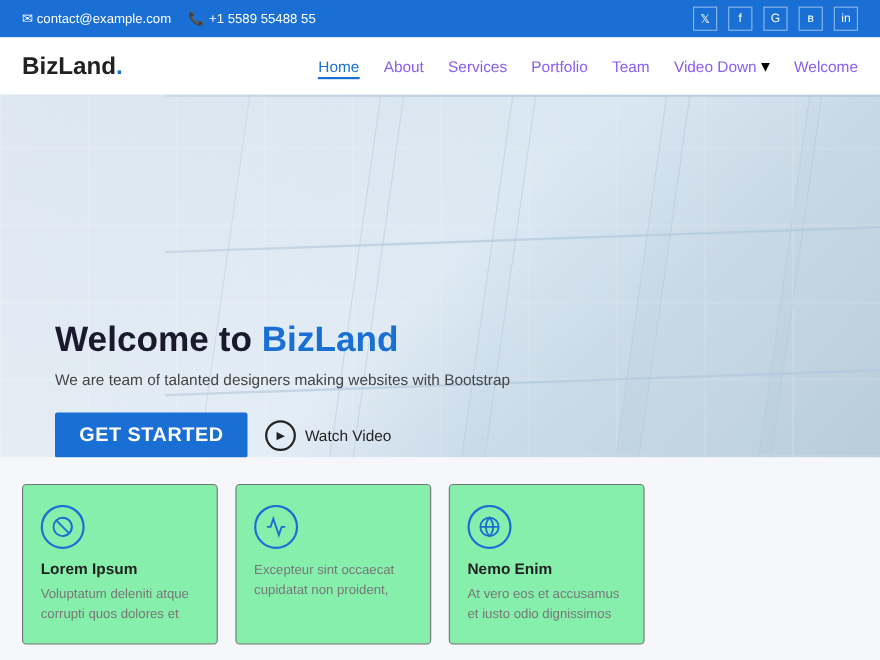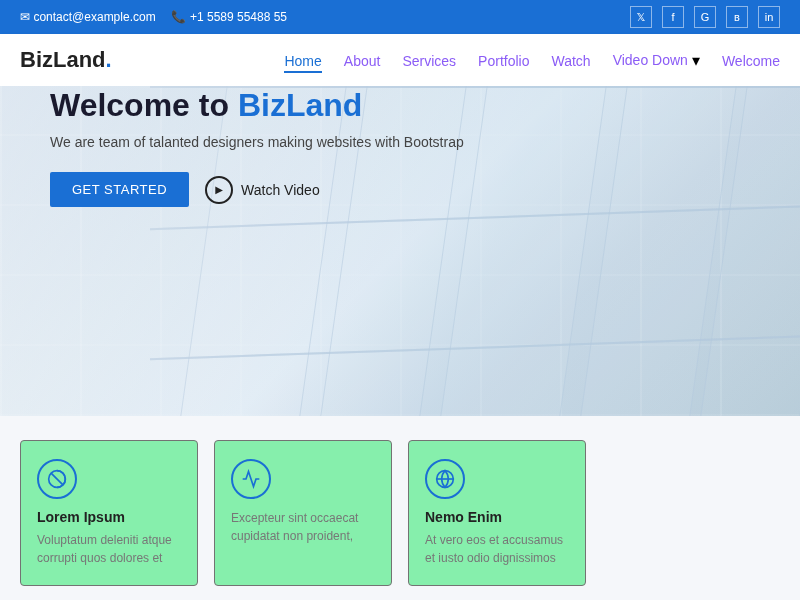--- a/index.html
+++ b/index.html
@@ -48,21 +48,21 @@
     }
     .nav-dropdown { display: flex; align-items: center; gap: 4px; }
 
     
     .hero {
       position: relative;
       width: 100%;
       height: 330px;
       overflow: hidden;
       display: flex;
-      align-items: flex-start;
+      align-items: flex-end;
     }
     .hero-bg {
       position: absolute;
       inset: 0;
       background: linear-gradient(135deg, #c8d8e8 0%, #dde8f0 30%, #e8f0f7 50%, #cddae6 70%, #b8ccd8 100%);
       z-index: 0;
     }
     
     .glass-grid {
       position: absolute;
@@ -126,22 +126,22 @@
       font-size: 14px;
       color: #444;
       margin-bottom: 22px;
     }
     .hero-buttons { display: flex; align-items: center; gap: 16px; }
     .btn-primary {
       background: #1a6fd4;
       color: #fff;
       border: none;
       padding: 10px 22px;
-      font-size: 13px;
-      font-weight: 400;
+      font-size: 18px;
+      font-weight: 700;
       letter-spacing: 0.5px;
       cursor: pointer;
       text-transform: uppercase;
       border-radius: 2px;
     }
     .btn-video {
       display: flex;
       align-items: center;
       gap: 8px;
       background: none;
@@ -237,21 +237,21 @@
 
 <nav class="navbar">
   <div class="logo">
     <span>BizLand</span><span class="logo-dot">.</span>
   </div>
   <ul class="nav-links">
     <li class="active"><a href="#">Home</a></li>
     <li><a href="#">About</a></li>
     <li><a href="#">Services</a></li>
     <li><a href="#">Portfolio</a></li>
-    <li><a href="#">Watch</a></li>
+    <li><a href="#">Team</a></li>
     <li>
       <span class="nav-dropdown">
         <a href="#">Video Down</a>
         <span>▾</span>
       </span>
     </li>
     <li><a href="#">Welcome</a></li>
   </ul>
 </nav>
 

